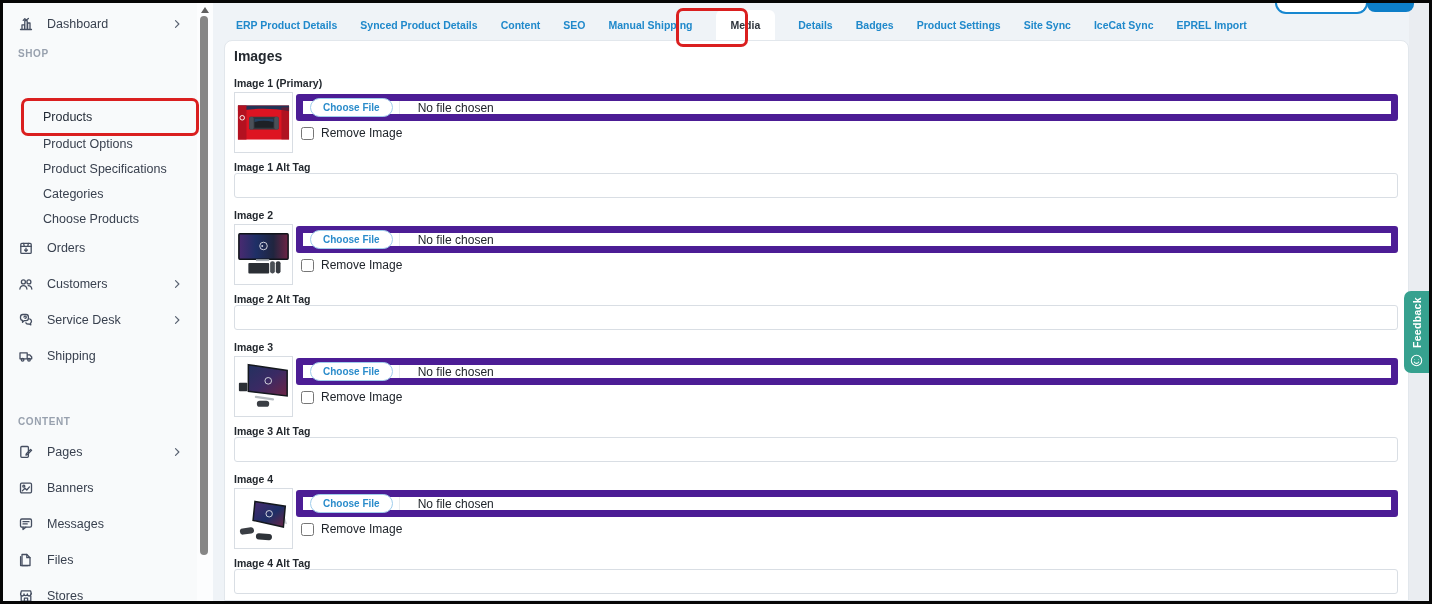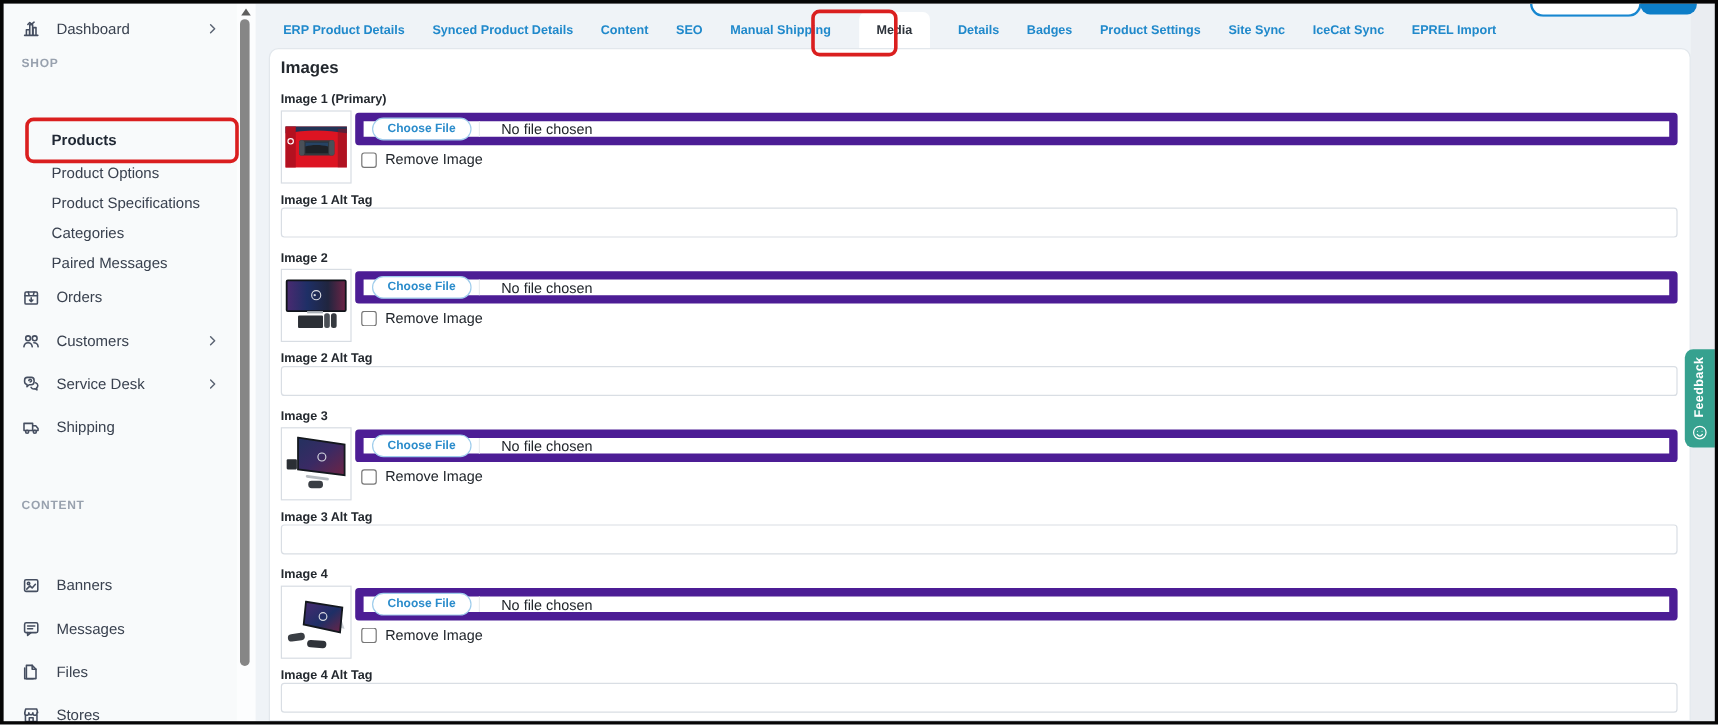--- a/index.html
+++ b/index.html
@@ -9,21 +9,21 @@
   
   .sidebar{position:absolute;left:3px;top:3px;width:194px;height:598px;background:#f8fafb;z-index:2;}
   .nav-item{position:absolute;left:0;width:194px;height:32px;display:flex;align-items:center;padding:0 14px;box-sizing:border-box;cursor:pointer;}
   .nav-item.active{background:#e2ecf8;height:34px;}
   .nav-ic{width:17px;height:17px;margin-right:13px;flex:none;display:flex;align-items:center;justify-content:center;}
   .nav-ic svg,.chev svg{display:block;}
   .nav-lb{font-size:12.5px;color:#39414f;white-space:nowrap;}
   .chev{margin-left:auto;display:flex;}
   .nav-head{position:absolute;left:15px;font-size:10px;font-weight:700;color:#98a1ae;letter-spacing:.6px;}
   .nav-sub{position:absolute;left:0;width:194px;height:26px;display:flex;align-items:center;padding-left:40px;box-sizing:border-box;font-size:12.5px;color:#39414f;cursor:pointer;white-space:nowrap;}
-  .nav-sub.sel{font-weight:700;color:#1f2733;}
+  .nav-sub.sel{font-weight:400;color:#1f2733;}
 
   
   .gutter{position:absolute;left:197px;top:3px;width:16px;height:598px;background:#fcfdfe;z-index:3;}
   .sb-arrow{position:absolute;left:4px;top:4px;width:0;height:0;border-left:4px solid transparent;border-right:4px solid transparent;border-bottom:6px solid #5f5f5f;cursor:pointer;}
   .sb-thumb{position:absolute;left:3px;top:13px;width:8px;height:539px;background:#868686;border-radius:4px;cursor:pointer;}
 
   
   .tabbar{position:absolute;left:236px;top:10px;height:30px;display:flex;align-items:center;gap:23px;z-index:5;}
   .tab{font-size:10.5px;font-weight:700;color:#2089cb;cursor:pointer;white-space:nowrap;}
   .tab.active{color:#2d333b;background:#fff;height:30px;line-height:30px;padding:0 15px;border-radius:6px 6px 0 0;}
@@ -87,21 +87,21 @@
     <div class="nav-sub" style="top:128px">
         <span>Product Options</span>
       </div>
     <div class="nav-sub" style="top:153px">
         <span>Product Specifications</span>
       </div>
     <div class="nav-sub" style="top:178px">
         <span>Categories</span>
       </div>
     <div class="nav-sub" style="top:203px">
-        <span>Paired Messages</span>
+        <span>Choose Products</span>
       </div>
 
     <div class="nav-item" style="top:229px">
       <span class="nav-ic">
         <svg width="16" height="16" viewBox="0 0 16 16" fill="none" stroke="#454e60" stroke-width="1.3" stroke-linecap="round" stroke-linejoin="round">
             <rect x="2.8" y="3.4" width="10.4" height="10" rx="1"></rect>
             <path d="M2.8 6.4h10.4M5.6 3.4l.7 3M10.4 3.4l-.7 3M8 8.2v3.2M6.6 10 8 11.4 9.4 10"></path>
           </svg>
       </span>
       <span class="nav-lb">Orders</span>
@@ -147,20 +147,34 @@
             <circle cx="4.6" cy="11.8" r="1.3"></circle>
             <circle cx="11" cy="11.8" r="1.3"></circle>
           </svg>
       </span>
       <span class="nav-lb">Shipping</span>
     </div>
 
 
     <div class="nav-head" style="top:413px">CONTENT</div>
 
+    <div class="nav-item" style="top:433px">
+      <span class="nav-ic">
+        <svg width="16" height="16" viewBox="0 0 16 16" fill="none" stroke="#454e60" stroke-width="1.3" stroke-linecap="round" stroke-linejoin="round">
+            <rect x="2.8" y="2.5" width="7.6" height="10.8" rx="1"></rect>
+            <path d="M8.4 9.6l4.2-4.2 1 1-4.2 4.2-1.5.5z"></path>
+          </svg>
+      </span>
+      <span class="nav-lb">Pages</span>
+      <span class="chev">
+          <svg width="12" height="12" viewBox="0 0 16 16" fill="none" stroke="#5a6372" stroke-width="1.6" stroke-linecap="round" stroke-linejoin="round">
+            <path d="M6 3.5 10.5 8 6 12.5"></path>
+          </svg>
+        </span>
+    </div>
 
     <div class="nav-item" style="top:469px">
       <span class="nav-ic">
         <svg width="16" height="16" viewBox="0 0 16 16" fill="none" stroke="#454e60" stroke-width="1.3" stroke-linecap="round" stroke-linejoin="round">
             <rect x="2.5" y="3.2" width="11" height="9.6" rx="1.2"></rect>
             <circle cx="5.8" cy="6.2" r="1"></circle>
             <path d="M4.3 10.9l2.7-2.7 1.8 1.8 2.7-3.1"></path>
           </svg>
       </span>
       <span class="nav-lb">Banners</span>

